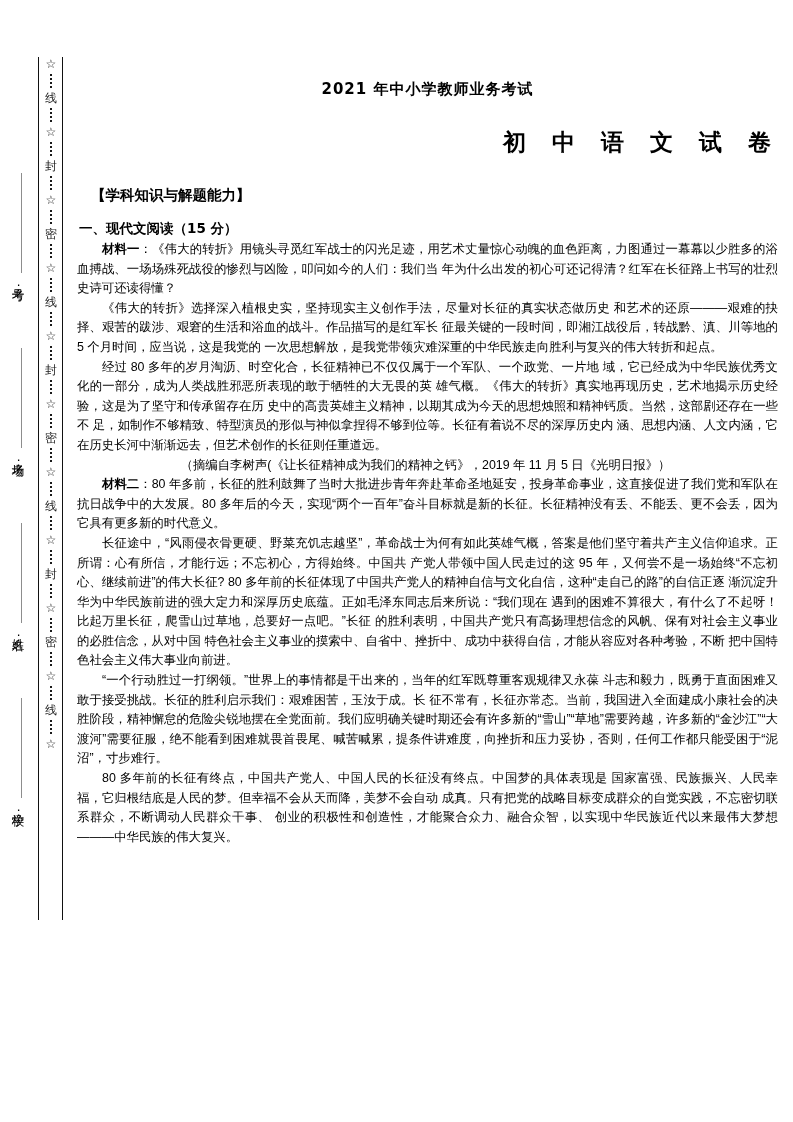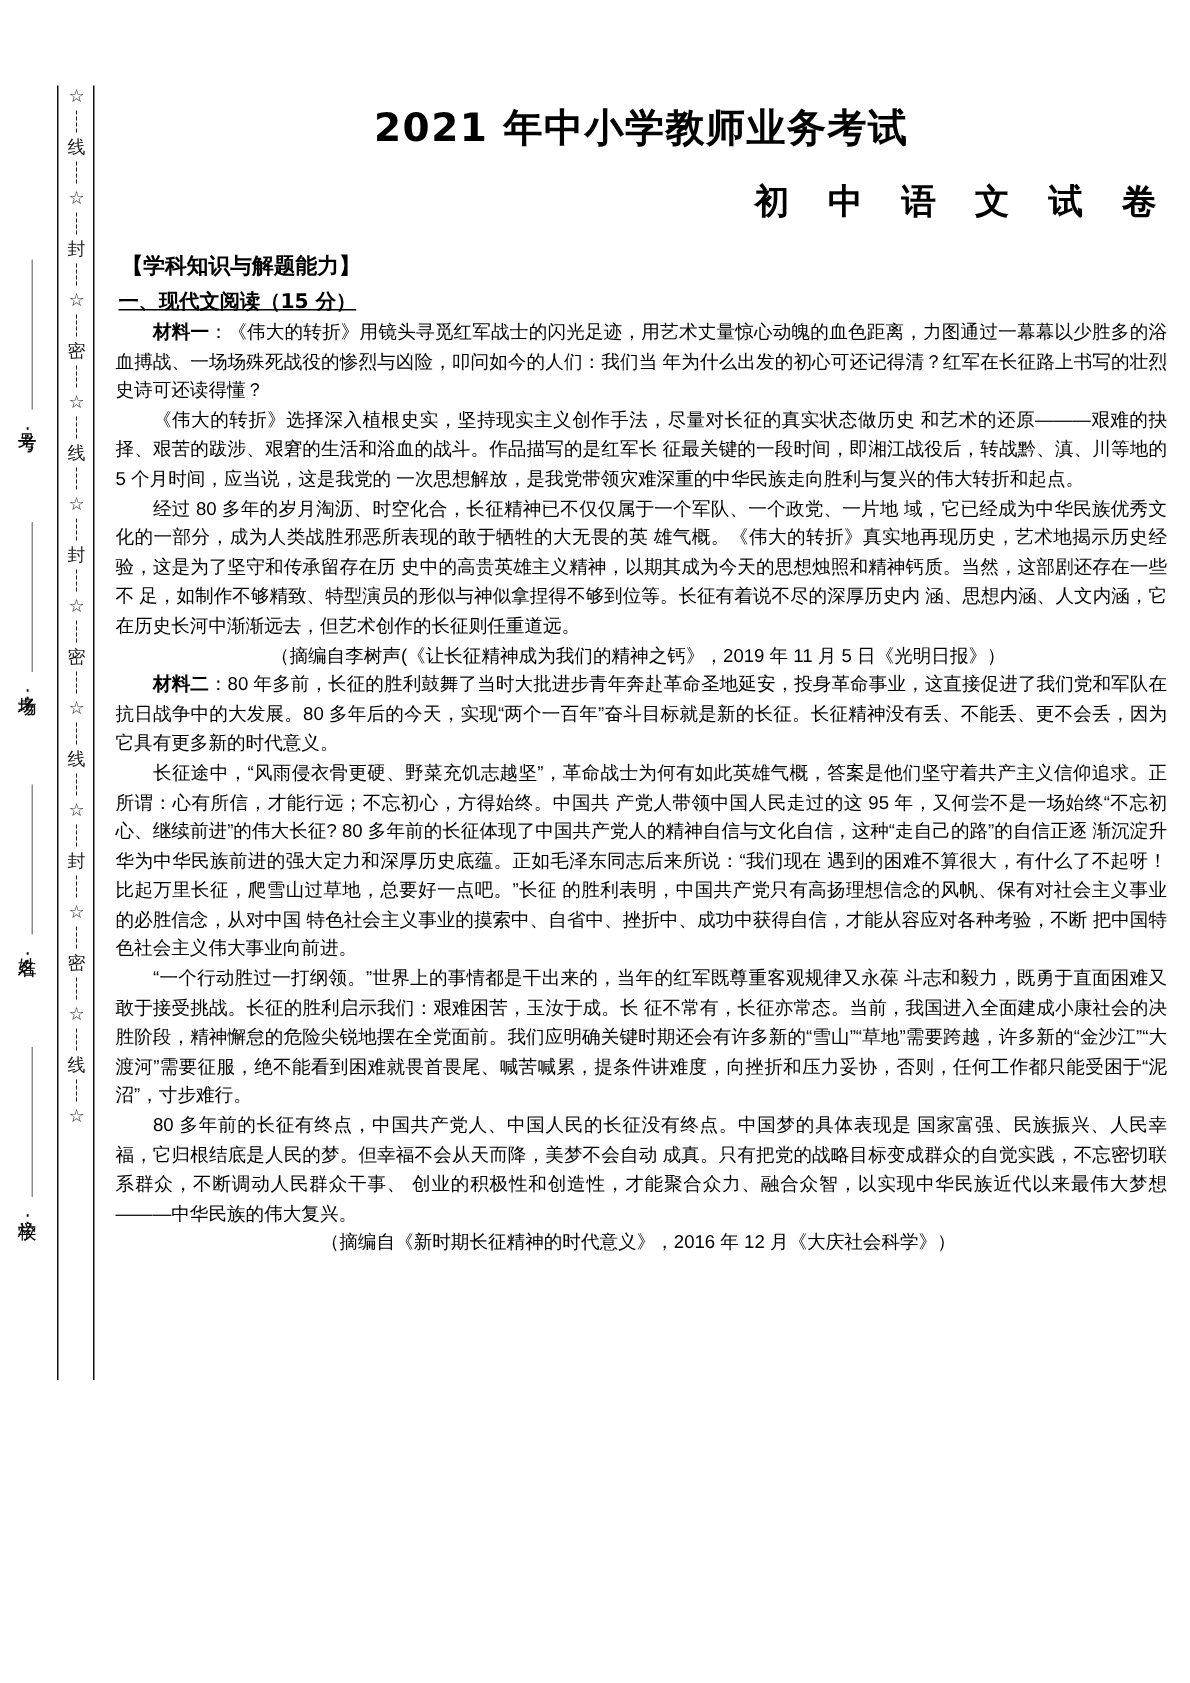--- a/index.html
+++ b/index.html
@@ -127,25 +127,25 @@
 
   .body-area {
     position: absolute;
     left: 75px;
     top: 0;
     width: 705px;
     height: 1122px;
   }
 
   .doc-title-1 {
-    margin: 0;
+    margin: 12px;
     padding-top: 68px;
     text-align: center;
     font-family: "DejaVu Sans", sans-serif;
-    font-size: 26px;
+    font-size: 15px;
     font-weight: bold;
     color: #000;
     letter-spacing: 1px;
   }
 
   .doc-title-2 {
     margin: 0;
     padding-top: 16px;
     text-align: right;
     font-family: "DejaVu Sans", sans-serif;
@@ -159,38 +159,37 @@
   .doc-subtitle {
     margin: 0;
     padding-top: 15px;
     text-align: center;
     font-family: "DejaVu Serif", serif;
     font-size: 13.5px;
     color: #000;
   }
 
   .section-head {
-    margin: 2px;
+    margin: 12px;
     padding-top: 16px;
     padding-left: 4px;
     font-family: "DejaVu Sans", sans-serif;
     font-size: 14.5px;
     font-weight: bold;
     color: #000;
   }
 
   .section-sub {
     margin: 0;
     padding-top: 3px;
     padding-left: 4px;
     font-family: "DejaVu Sans", sans-serif;
     font-size: 13.5px;
     font-weight: bold;
     color: #000;
-    text-decoration: underline;
   }
 
   .prose {
     margin: 0;
     padding: 0 2px 0 2px;
   }
 
   .para {
     margin: 0;
     font-family: Liberation Sans, sans-serif;
@@ -301,17 +300,16 @@
 
     <div class="prose" id="prose">
         <p class="para first-of-block"><span class="lbl">材料一</span>：《伟大的转折》用镜头寻觅红军战士的闪光足迹，用艺术丈量惊心动魄的血色距离，力图通过一幕幕以少胜多的浴血搏战、一场场殊死战役的惨烈与凶险，叩问如今的人们：我们当 年为什么出发的初心可还记得清？红军在长征路上书写的壮烈史诗可还读得懂？</p>
         <p class="para">《伟大的转折》选择深入植根史实，坚持现实主义创作手法，尽量对长征的真实状态做历史 和艺术的还原———艰难的抉择、艰苦的跋涉、艰窘的生活和浴血的战斗。作品描写的是红军长 征最关键的一段时间，即湘江战役后，转战黔、滇、川等地的 5 个月时间，应当说，这是我党的 一次思想解放，是我党带领灾难深重的中华民族走向胜利与复兴的伟大转折和起点。</p>
         <p class="para">经过 80 多年的岁月淘沥、时空化合，长征精神已不仅仅属于一个军队、一个政党、一片地 域，它已经成为中华民族优秀文化的一部分，成为人类战胜邪恶所表现的敢于牺牲的大无畏的英 雄气概。《伟大的转折》真实地再现历史，艺术地揭示历史经验，这是为了坚守和传承留存在历 史中的高贵英雄主义精神，以期其成为今天的思想烛照和精神钙质。当然，这部剧还存在一些不 足，如制作不够精致、特型演员的形似与神似拿捏得不够到位等。长征有着说不尽的深厚历史内 涵、思想内涵、人文内涵，它在历史长河中渐渐远去，但艺术创作的长征则任重道远。</p>
         <p class="para cite">（摘编自李树声(《让长征精神成为我们的精神之钙》，2019 年 11 月 5 日《光明日报》）</p>
         <p class="para"><span class="lbl">材料二</span>：80 年多前，长征的胜利鼓舞了当时大批进步青年奔赴革命圣地延安，投身革命事业，这直接促进了我们党和军队在抗日战争中的大发展。80 多年后的今天，实现“两个一百年”奋斗目标就是新的长征。长征精神没有丢、不能丢、更不会丢，因为它具有更多新的时代意义。</p>
         <p class="para">长征途中，“风雨侵衣骨更硬、野菜充饥志越坚”，革命战士为何有如此英雄气概，答案是他们坚守着共产主义信仰追求。正所谓：心有所信，才能行远；不忘初心，方得始终。中国共 产党人带领中国人民走过的这 95 年，又何尝不是一场始终“不忘初心、继续前进”的伟大长征? 80 多年前的长征体现了中国共产党人的精神自信与文化自信，这种“走自己的路”的自信正逐 渐沉淀升华为中华民族前进的强大定力和深厚历史底蕴。正如毛泽东同志后来所说：“我们现在 遇到的困难不算很大，有什么了不起呀！比起万里长征，爬雪山过草地，总要好一点吧。”长征 的胜利表明，中国共产党只有高扬理想信念的风帆、保有对社会主义事业的必胜信念，从对中国 特色社会主义事业的摸索中、自省中、挫折中、成功中获得自信，才能从容应对各种考验，不断 把中国特色社会主义伟大事业向前进。</p>
         <p class="para">“一个行动胜过一打纲领。”世界上的事情都是干出来的，当年的红军既尊重客观规律又永葆 斗志和毅力，既勇于直面困难又敢于接受挑战。长征的胜利启示我们：艰难困苦，玉汝于成。长 征不常有，长征亦常态。当前，我国进入全面建成小康社会的决胜阶段，精神懈怠的危险尖锐地摆在全党面前。我们应明确关键时期还会有许多新的“雪山”“草地”需要跨越，许多新的“金沙江”“大 渡河”需要征服，绝不能看到困难就畏首畏尾、喊苦喊累，提条件讲难度，向挫折和压力妥协，否则，任何工作都只能受困于“泥沼”，寸步难行。</p>
         <p class="para">80 多年前的长征有终点，中国共产党人、中国人民的长征没有终点。中国梦的具体表现是 国家富强、民族振兴、人民幸福，它归根结底是人民的梦。但幸福不会从天而降，美梦不会自动 成真。只有把党的战略目标变成群众的自觉实践，不忘密切联系群众，不断调动人民群众干事、 创业的积极性和创造性，才能聚合众力、融合众智，以实现中华民族近代以来最伟大梦想———中华民族的伟大复兴。</p>
-        <p class="para cite">（摘编自《新时期长征精神的时代意义》，2016 年 12 月《大庆社会科学》）</p>
       </div>
   </div>
 
 </div>
 
 </body></html>

